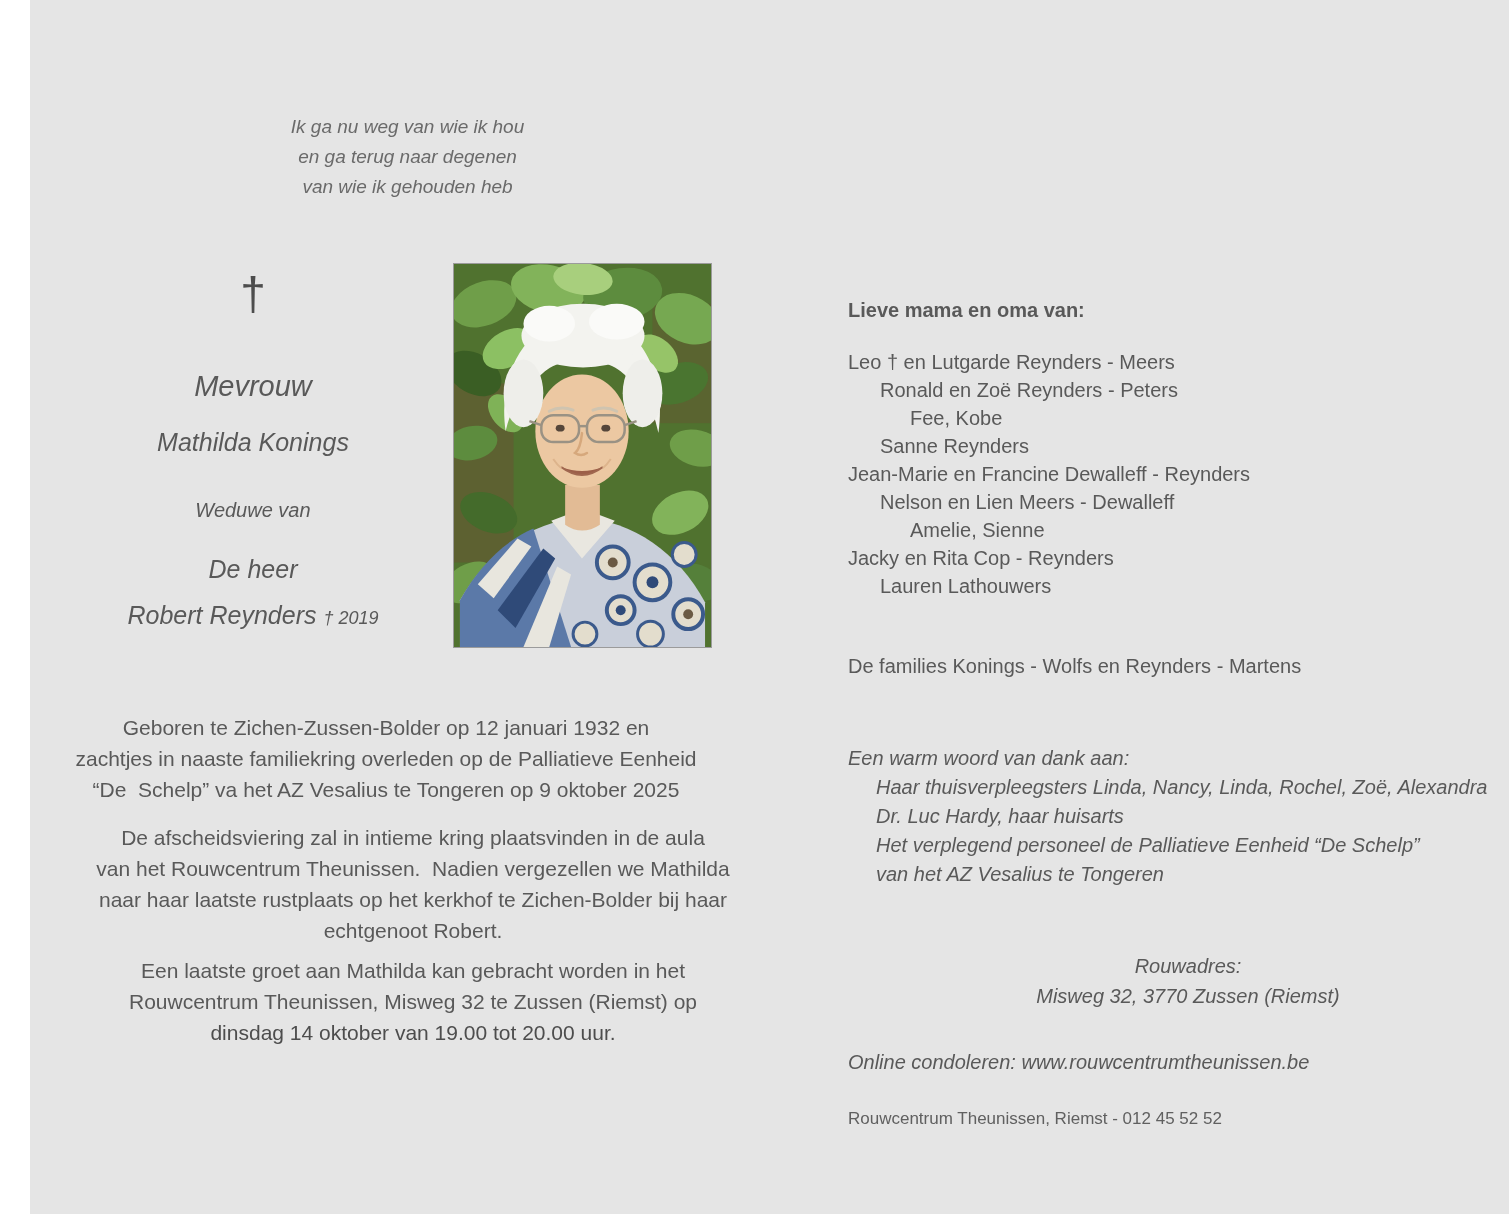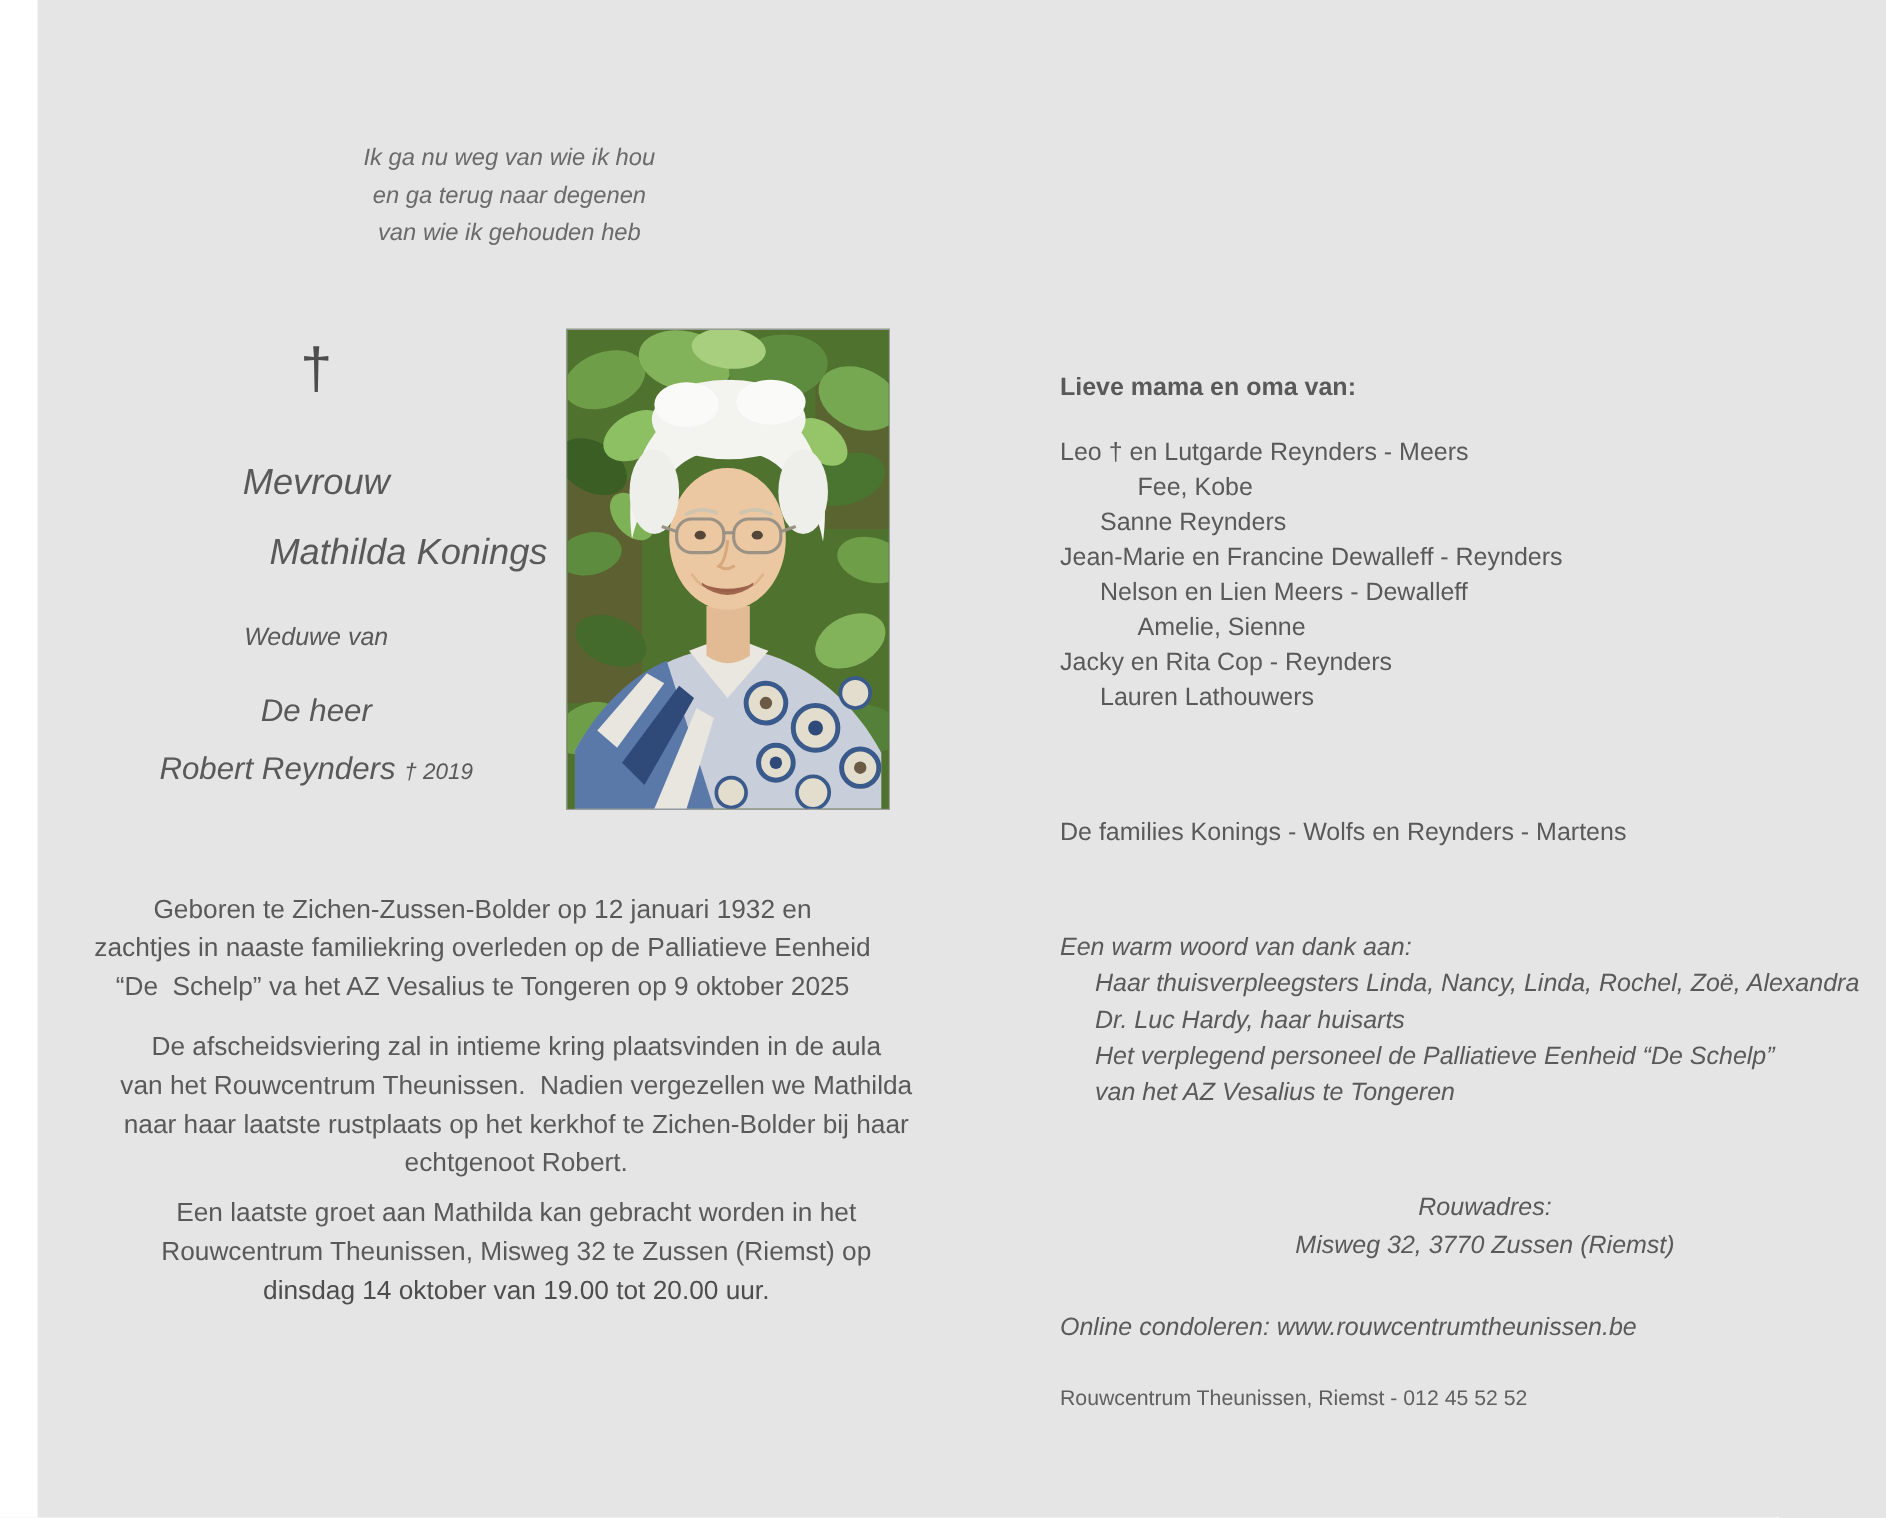--- a/index.html
+++ b/index.html
@@ -19,21 +19,21 @@
     position:absolute;top:112px;left:120px;width:515px;
     text-align:center;font-style:italic;font-size:19px;line-height:30px;
     color:#6a6a6a;
   }
   .title-block{
     position:absolute;top:268px;left:38px;width:370px;
     text-align:center;font-style:italic;
   }
   .cross{font-style:normal;font-size:46px;line-height:52px;color:#4d4d4d;font-weight:400;}
   .salutation{margin-top:46px;font-size:29px;line-height:40px;}
-  .deceased-name{margin-top:16px;font-size:29px;line-height:40px;text-align:right;}
+  .deceased-name{margin-top:16px;font-size:25px;line-height:40px;}
   .widow-label{margin-top:34px;font-size:20px;line-height:28px;}
   .spouse-title{margin-top:28px;font-size:25px;line-height:34px;}
   .spouse-name{margin-top:12px;font-size:25px;line-height:34px;}
   .death-year{font-size:18px;}
 
   .photo{
     position:absolute;top:263px;left:423px;width:259px;height:385px;
     margin:0;border:1px solid #9b9b9b;box-sizing:border-box;
     background:#587c38;
   }
@@ -178,20 +178,21 @@
   <div class="para para-greeting">
     <div class="line">Een laatste groet aan Mathilda kan gebracht worden in het</div>
     <div class="line">Rouwcentrum Theunissen, Misweg 32 te Zussen (Riemst) op</div>
     <div class="line bold-line">dinsdag 14 oktober van 19.00 tot 20.00 uur.</div>
   </div>
 
   <div class="family-intro">Lieve mama en oma van:</div>
 
   <div class="family-list">
     <div class="line ind-0">Leo † en Lutgarde Reynders - Meers</div>
+    <div class="line ind-1">Ronald en Zoë Reynders - Peters</div>
     <div class="line ind-2">Fee, Kobe</div>
     <div class="line ind-1">Sanne Reynders</div>
     <div class="line ind-0">Jean-Marie en Francine Dewalleff - Reynders</div>
     <div class="line ind-1">Nelson en Lien Meers - Dewalleff</div>
     <div class="line ind-2">Amelie, Sienne</div>
     <div class="line ind-0">Jacky en Rita Cop - Reynders</div>
     <div class="line ind-1">Lauren Lathouwers</div>
   </div>
 
   <div class="families-line">De families Konings - Wolfs en Reynders - Martens</div>

